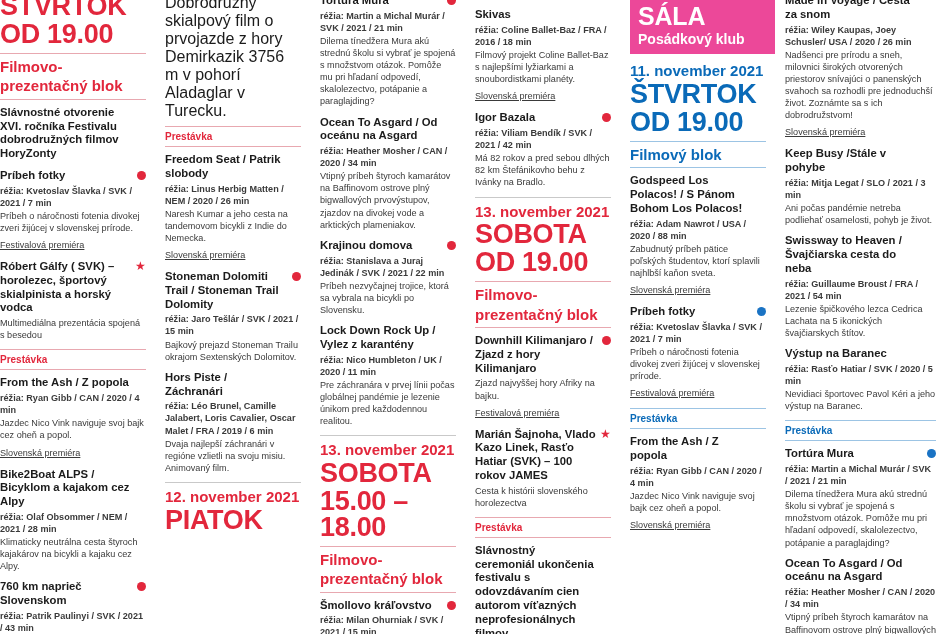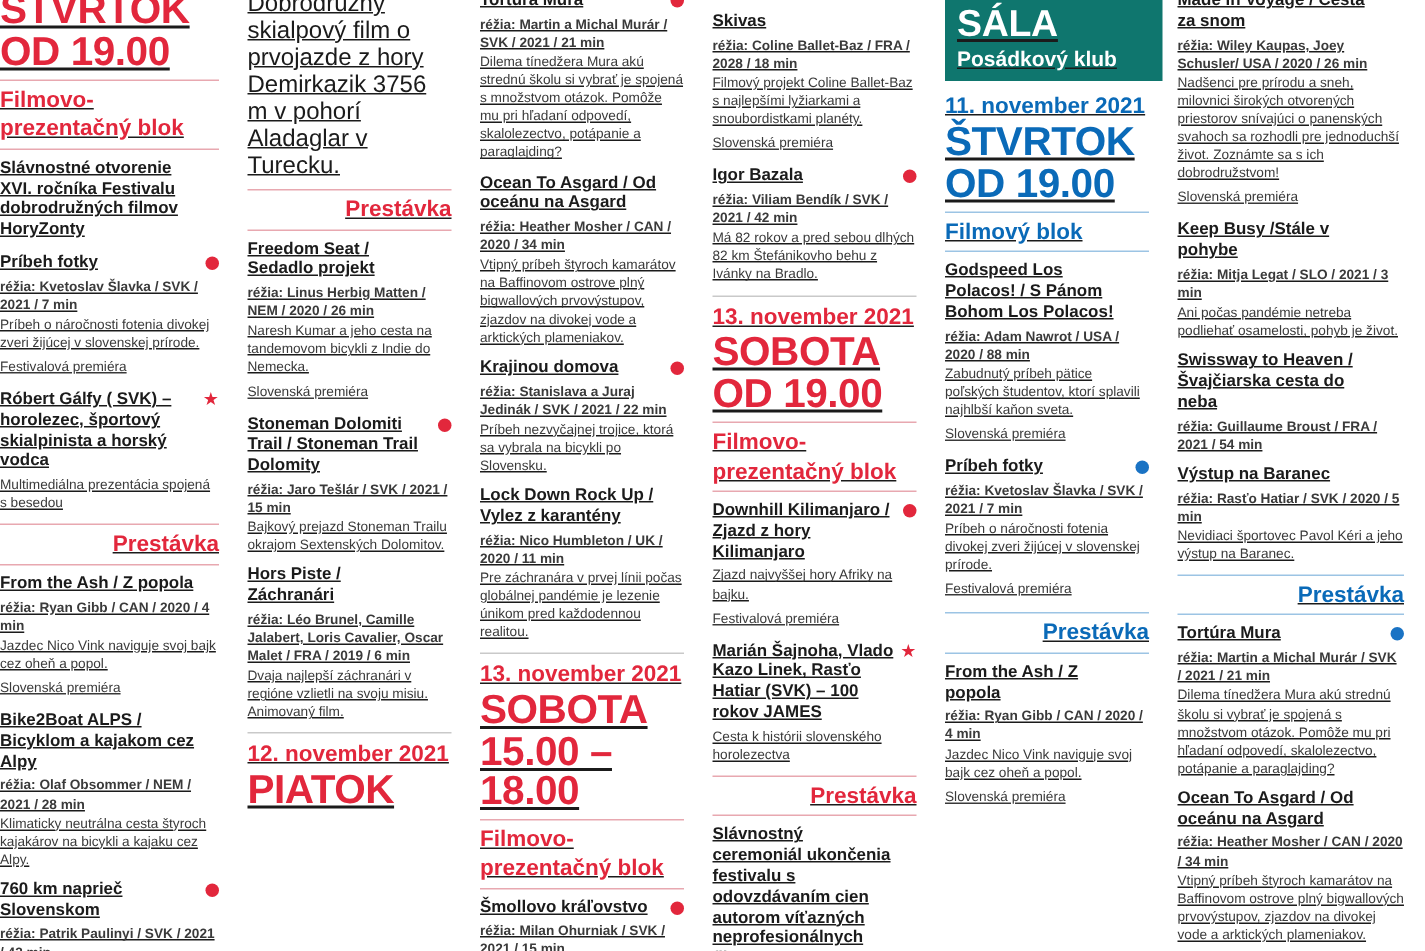--- a/index.html
+++ b/index.html
@@ -5,21 +5,21 @@
   html,body{margin:0;padding:0;}
   body{
     width:950px;height:634px;overflow:hidden;background:#ffffff;
     font-family:"Liberation Sans","DejaVu Sans",sans-serif;
     color:#1b1b1b;
     -webkit-font-smoothing:antialiased;
   }
   .page{position:relative;width:950px;height:634px;display:flex;gap:0;}
   .col{
     width:155px;flex:0 0 155px;padding:0 9px 12px 0;box-sizing:border-box;
-    overflow:hidden;position:relative;text-decoration:underline;
+    overflow:hidden;position:relative;
   }
   .col.c1{padding-left:0;}
   .col.c6{flex:0 0 170px;width:170px;}
   .col + .col{padding-left:10px;}
 
   
   .bigtitle{
     font-weight:800;font-size:27px;line-height:0.96;letter-spacing:-0.3px;
     color:#e2273c;margin:0 0 2px 0;text-transform:uppercase;
     font-stretch:condensed;
@@ -29,23 +29,23 @@
     font-size:15px;font-weight:700;color:#e2273c;margin:0 0 1px 0;line-height:1.25;
   }
   .datelabel.blue{color:#0a6ab8;}
   .blockhead{
     font-size:15px;font-weight:700;color:#e2273c;line-height:1.3;
     border-top:1px solid #e8a8b0;border-bottom:1px solid #e8a8b0;
     padding:3px 0 3px 0;margin:5px 0 6px 0;
   }
   .blockhead.blue{color:#0a6ab8;border-top-color:#9cc4e4;border-bottom-color:#9cc4e4;}
   .breakhead{
-    font-size:15px;font-weight:700;color:#e2273c;line-height:1.3;
+    font-size:10px;font-weight:700;color:#e2273c;line-height:1.3;
     border-top:1px solid #e8a8b0;border-bottom:1px solid #e8a8b0;
-    padding:3px 0 3px 0;margin:6px 0 6px 0;text-align:right;
+    padding:3px 0 3px 0;margin:6px 0 6px 0;
   }
   .breakhead.blue{color:#0a6ab8;border-top-color:#9cc4e4;border-bottom-color:#9cc4e4;}
   .rule{border-top:1px solid #c9c9c9;margin:7px 0 5px 0;height:0;}
 
   .film{margin:0 0 8px 0;position:relative;}
   .film .ftitle{
     font-size:10.6px;font-weight:700;line-height:1.22;color:#1b1b1b;
     margin:0 0 2px 0;padding-right:14px;
   }
   .film .ftitle.big{font-size:11.3px;}
@@ -64,21 +64,21 @@
     position:absolute;top:2px;right:0;width:9px;height:9px;border-radius:50%;
     background:#e2273c;
   }
   .dot.blue{background:#1a73c4;}
   .star{
     position:absolute;top:1px;right:0;width:11px;height:11px;color:#e2273c;
     font-size:12px;line-height:11px;text-align:center;
   }
 
   .salabox{
-    background:#0f766e;color:#ffffff;padding:4px 8px 6px 8px;margin:0 0 8px 0;
+    background:#ec4899;color:#ffffff;padding:4px 8px 6px 8px;margin:0 0 8px 0;
     width:149px;box-sizing:border-box;
   }
   .salabox .s1{font-size:25px;font-weight:800;line-height:1.0;letter-spacing:-0.2px;}
   .salabox .s2{font-size:14px;font-weight:700;line-height:1.3;margin-top:1px;}
   .cutTop{margin-top:-6px;}
 </style>
 </head>
 <body>
 
 <div class="page">
@@ -130,21 +130,21 @@
     </div>
 
   </div>
 
   <div class="col c2">
     <div class="desc cutTop">Dobrodružný skialpový film o prvojazde z hory Demirkazik 3756 m v pohorí Aladaglar v Turecku.</div>
 
     <div class="breakhead">Prestávka</div>
 
     <div class="film">
-      <div class="ftitle big">Freedom Seat / Sedadlo projekt</div>
+      <div class="ftitle big">Freedom Seat / Patrik slobody</div>
       <div class="meta">réžia: Linus Herbig Matten / NEM / 2020 / 26 min</div>
       <div class="desc">Naresh Kumar a jeho cesta na tandemovom bicykli z Indie do Nemecka.</div>
       <div class="prem">Slovenská premiéra</div>
     </div>
 
 
     <div class="film">
       <span class="dot"></span>
       <div class="ftitle big">Stoneman Dolomiti Trail / Stoneman Trail Dolomity</div>
       <div class="meta">réžia: Jaro Tešlár / SVK / 2021 / 15 min</div>
@@ -201,21 +201,21 @@
       <div class="ftitle big">Šmollovo kráľovstvo</div>
       <div class="meta">réžia: Milan Ohurniak / SVK / 2021 / 15 min</div>
       <div class="desc">Podzemný svet Šmollovho kráľovstva prekvapí aj ostrieľaných jaskyniarov.</div>
     </div>
 
   </div>
 
   <div class="col c4">
     <div class="film cutTop" style="margin-top:8px;">
       <div class="ftitle big">Skivas</div>
-      <div class="meta">réžia: Coline Ballet-Baz / FRA / 2028 / 18 min</div>
+      <div class="meta">réžia: Coline Ballet-Baz / FRA / 2016 / 18 min</div>
       <div class="desc">Filmový projekt Coline Ballet-Baz s najlepšími lyžiarkami a snoubordistkami planéty.</div>
       <div class="prem">Slovenská premiéra</div>
     </div>
 
     <div class="film">
       <span class="dot"></span>
       <div class="ftitle big">Igor Bazala</div>
       <div class="meta">réžia: Viliam Bendík / SVK / 2021 / 42 min</div>
       <div class="desc">Má 82 rokov a pred sebou dlhých 82 km Štefánikovho behu z Ivánky na Bradlo.</div>
     </div>
@@ -295,20 +295,21 @@
 
     <div class="film">
       <div class="ftitle big">Keep Busy /Stále v pohybe</div>
       <div class="meta">réžia: Mitja Legat / SLO / 2021 / 3 min</div>
       <div class="desc">Ani počas pandémie netreba podliehať osamelosti, pohyb je život.</div>
     </div>
 
     <div class="film">
       <div class="ftitle big">Swissway to Heaven / Švajčiarska cesta do neba</div>
       <div class="meta">réžia: Guillaume Broust / FRA / 2021 / 54 min</div>
+      <div class="desc">Lezenie špičkového lezca Cedrica Lachata na 5 ikonických švajčiarskych štítov.</div>
     </div>
 
     <div class="film">
       <div class="ftitle big">Výstup na Baranec</div>
       <div class="meta">réžia: Rasťo Hatiar / SVK / 2020 / 5 min</div>
       <div class="desc">Nevidiaci športovec Pavol Kéri a jeho výstup na Baranec.</div>
     </div>
 
     <div class="breakhead blue">Prestávka</div>
 

